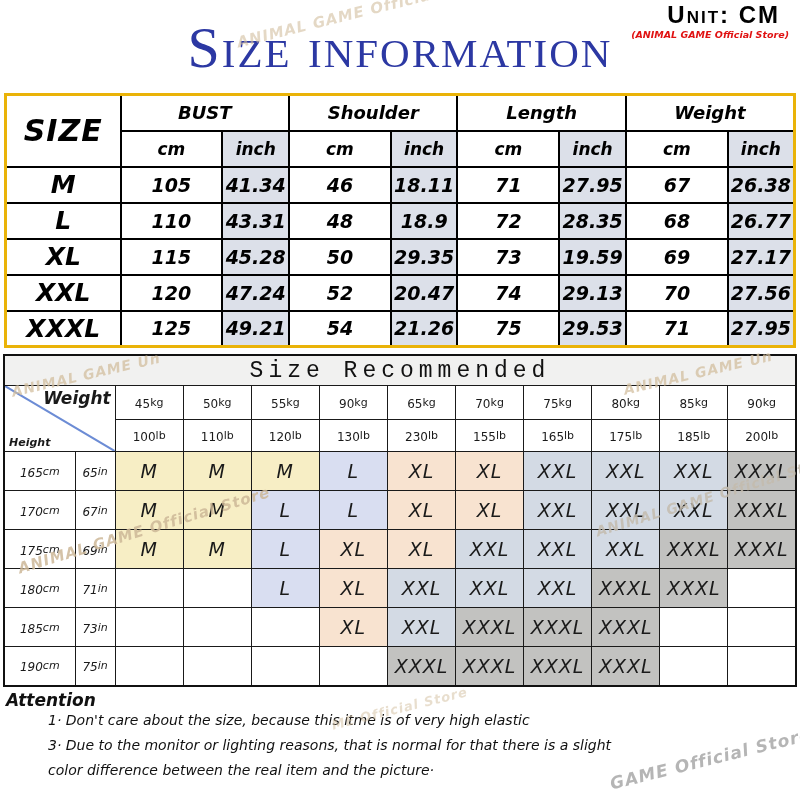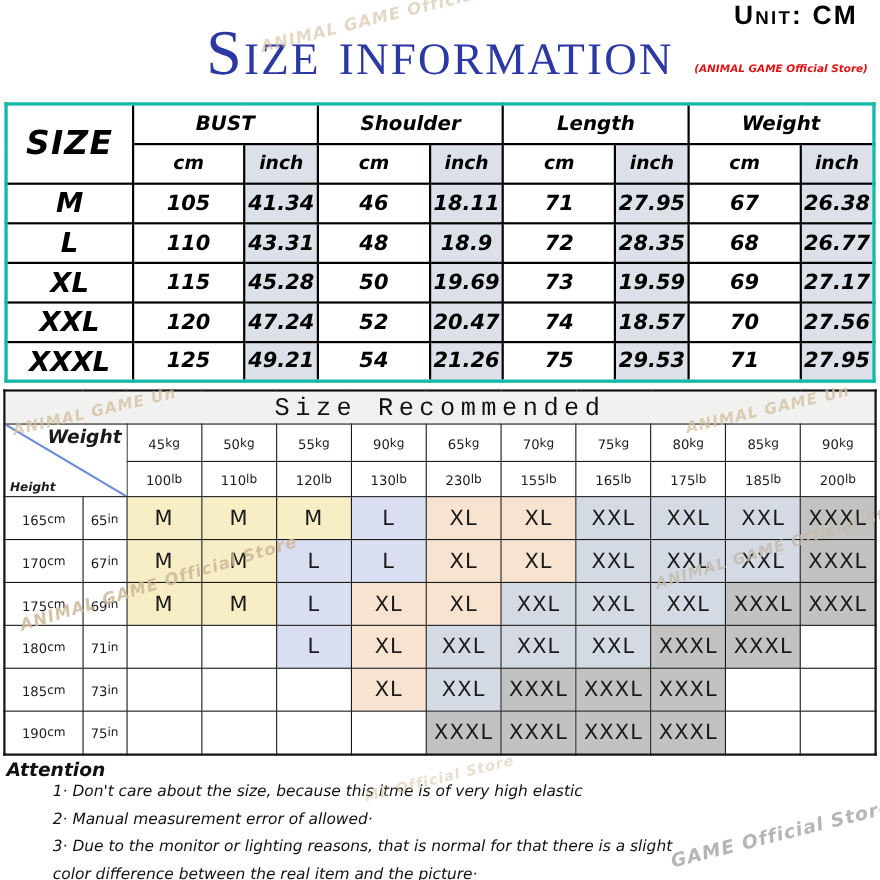--- a/index.html
+++ b/index.html
@@ -9,33 +9,33 @@
   }
 
   
   .unit-cm {
     position:absolute; top:1px; right:20px;
     font-family:"Liberation Sans",sans-serif; font-variant:small-caps;
     font-weight:bold; font-size:24px; letter-spacing:2px; color:#000;
   }
   .store {
     position:absolute; top:29px; right:11px;
-    font-size:9.5px; font-weight:bold; font-style:italic; color:#e01212;margin-top:28px;
+    font-size:9.5px; font-weight:bold; font-style:italic; color:#e01212;
   }
   .main-title {
     position:absolute; top:18px; left:60px; width:680px; text-align:center;
     font-family:"Liberation Serif","DejaVu Serif",serif; font-variant:small-caps;
     font-size:58px; font-weight:normal; color:#2c38a3; letter-spacing:2px; line-height:1.05;
   }
 
   
   .t1 {
     position:absolute; left:4px; top:93px; width:792px;
     border-collapse:collapse; table-layout:fixed; text-align:center;
-    font-style:italic; font-weight:bold; color:#000; border:3px solid #14b8a6;
+    font-style:italic; font-weight:bold; color:#000; border:3px solid #eab308;
   }
   .t1 td { border:2.5px solid #000; padding:0; overflow:hidden; }
   .t1 .corner { font-size:30px; letter-spacing:1px; }
   .t1 .grp  { font-size:18px; height:33px; }
   .t1 .sub  { font-size:17px; height:31px; }
   .t1 .szname { font-size:25px; }
   .t1 .val  { font-size:19px; }
   .t1 tbody tr { height:36px; }
   .inch-bg { background:#dce0e9; }
 
@@ -46,21 +46,21 @@
     color:#1a1a1a; border:2px solid #111;
   }
   .t2 td { border:1.5px solid #1a1a1a; padding:0; overflow:hidden; }
   .t2-title {
     height:29px; background:#f1f1f0;
     font-family:"Liberation Mono","DejaVu Sans Mono",monospace;
     font-size:23px; letter-spacing:5px; color:#111;
   }
   .t2 .kgrow td { height:33px; }
   .t2 .lbrow td { height:31px; }
-  .t2 .brow { height:39px; }
+  .t2 .brow { height:39px;font-style:italic; }
   .t2 .num { font-size:12px;margin-top:20px; }
   .t2 .unit { font-size:11px; vertical-align:2px; }
   .t2 .rc { font-size:19px; letter-spacing:1px; }
   .diag { position:relative; background:#fff; }
   .diag svg { position:absolute; left:0; top:0; width:100%; height:100%; }
   .diag .w-lab { position:absolute; top:2px; right:4px; font-style:italic; font-weight:bold; font-size:17px; }
   .diag .h-lab { position:absolute; bottom:2px; left:4px; font-style:italic; font-weight:bold; font-size:11px; }
 
   
   .attn { position:absolute; left:6px; top:690px; font-style:italic; color:#111; }
@@ -131,34 +131,34 @@
     <td class="val">72</td>
     <td class="val inch-bg">28.35</td>
     <td class="val">68</td>
     <td class="val inch-bg">26.77</td>
   </tr>
   <tr>
     <td class="szname">XL</td>
     <td class="val">115</td>
     <td class="val inch-bg">45.28</td>
     <td class="val">50</td>
-    <td class="val inch-bg">19.69</td>
+    <td class="val inch-bg">29.35</td>
     <td class="val">73</td>
     <td class="val inch-bg">19.59</td>
     <td class="val">69</td>
     <td class="val inch-bg">27.17</td>
   </tr>
   <tr>
     <td class="szname">XXL</td>
     <td class="val">120</td>
     <td class="val inch-bg">47.24</td>
     <td class="val">52</td>
     <td class="val inch-bg">20.47</td>
     <td class="val">74</td>
-    <td class="val inch-bg">18.57</td>
+    <td class="val inch-bg">29.13</td>
     <td class="val">70</td>
     <td class="val inch-bg">27.56</td>
   </tr>
   <tr>
     <td class="szname">XXXL</td>
     <td class="val">125</td>
     <td class="val inch-bg">49.21</td>
     <td class="val">54</td>
     <td class="val inch-bg">21.26</td>
     <td class="val">75</td>
@@ -303,21 +303,20 @@
     <td class="rc" style="background: rgb(194, 194, 192);">XXXL</td>
     <td class="rc" style="background: rgb(255, 255, 255);"></td>
     <td class="rc" style="background: rgb(255, 255, 255);"></td>
   </tr>
   </tbody>
 </table>
 
 <div class="attn">
   <div class="attn-head">Attention</div>
   <div class="attn-line">1· Don't care about the size, because this itme is of very high elastic</div>
-  <div class="attn-line">2· Manual measurement error of allowed·</div>
   <div class="attn-line">3·  Due to the monitor or lighting reasons, that is normal for that there is a slight</div>
   <div class="attn-line">color difference between the real item and the picture·</div>
 </div>
 
 <div id="wm-layer">
     <div class="watermark" style="left: 235px; top: 34px; color: rgb(211, 191, 159); font-size: 15px; opacity: 0.6; transform: rotate(-14deg);">ANIMAL GAME Official Store</div>
     <div class="watermark" style="left: 10px; top: 384px; color: rgb(211, 191, 159); font-size: 14px; opacity: 0.75; transform: rotate(-13deg);">ANIMAL GAME Un</div>
     <div class="watermark" style="left: 622px; top: 382px; color: rgb(211, 191, 159); font-size: 14px; opacity: 0.75; transform: rotate(-13deg);">ANIMAL GAME Un</div>
     <div class="watermark" style="left: 16px; top: 560px; color: rgb(205, 184, 152); font-size: 15px; opacity: 0.85; transform: rotate(-17deg);">ANIMAL GAME Official Store</div>
     <div class="watermark" style="left: 594px; top: 524px; color: rgb(196, 188, 174); font-size: 14px; opacity: 0.85; transform: rotate(-17deg);">ANIMAL GAME Official Store</div>

